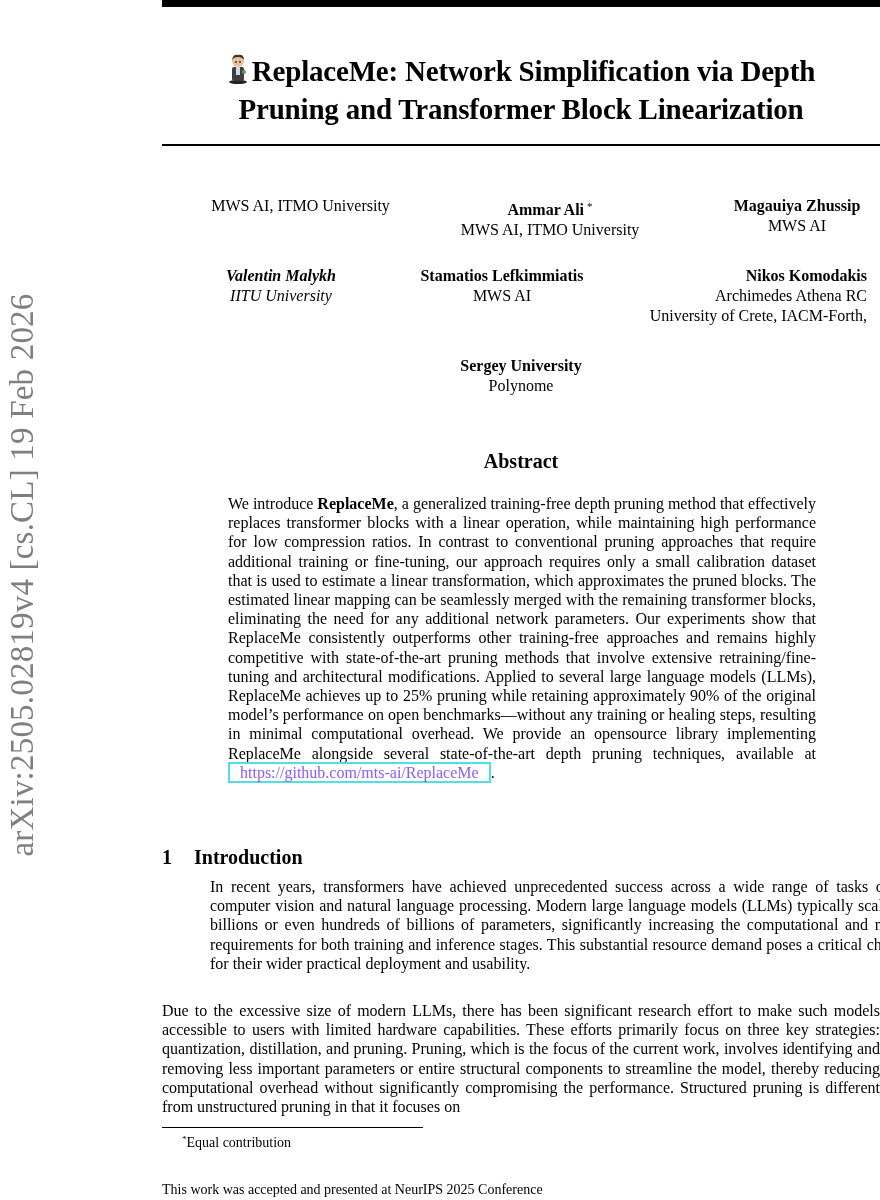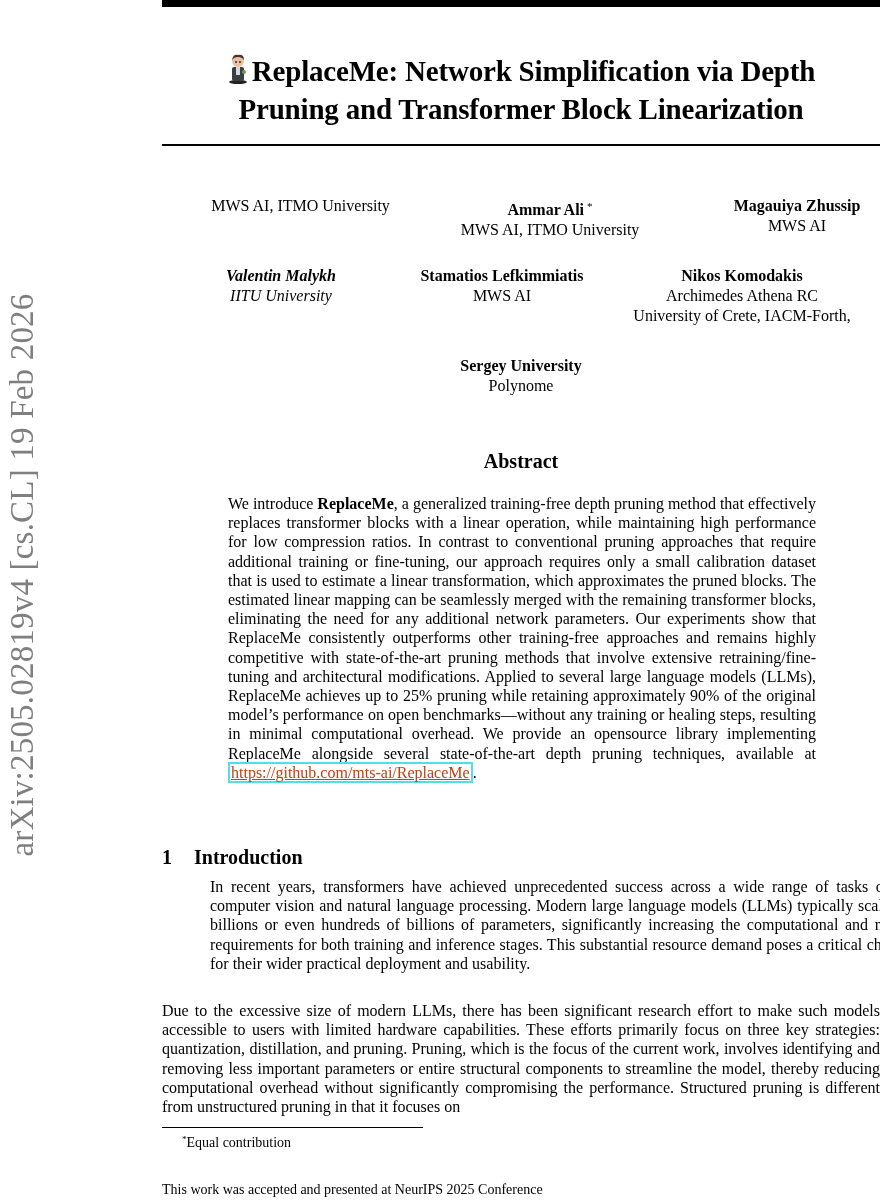--- a/index.html
+++ b/index.html
@@ -48,21 +48,21 @@
   .abstract-title {
     position: absolute; left: 0; top: 449px; width: 718px; text-align: center;
     font-weight: bold; font-size: 20px; line-height: 24px;
   }
   .abstract {
     position: absolute; left: 66px; top: 494px; width: 588px;
     font-size: 16px; line-height: 19.2px; text-align: justify;
   }
   .abstract b { font-weight: bold; }
   .link-box {
-    border: 2px solid #4ee0e6; padding: 0 1px; color: #c2410c; text-decoration: underline;
+    border: 2px solid #4ee0e6; padding: 0 10px; color: #8b5cf6;
   }
   .section-heading {
     position: absolute; left: 0; top: 845px; font-weight: bold; font-size: 20px; line-height: 24px;
   }
   .section-heading .num { display: inline-block; width: 32px; }
   .para {
     position: absolute; left: 0; width: 718px; font-size: 16px; line-height: 19.2px;
     text-align: justify;
   }
   .p1 { top: 877px; margin-left: 48px; }
@@ -120,21 +120,21 @@
     </div>
 
     <div class="author" style="left:13px; top:266px; width:212px;font-style:italic;">
       <div class="name">Valentin Malykh</div>
       <div>IITU University</div>
     </div>
     <div class="author" style="left:243px; top:266px; width:194px;">
       <div class="name">Stamatios Lefkimmiatis</div>
       <div>MWS AI</div>
     </div>
-    <div class="author" style="left:455px; top:266px; width:250px;">
+    <div class="author" style="left:455px; top:266px; width:250px;text-align:right;">
       <div class="name">Nikos Komodakis</div>
       <div>Archimedes Athena RC</div>
       <div>University of Crete, IACM-Forth,</div>
     </div>
 
     <div class="author" style="left:270px; top:356px; width:178px;">
       <div class="name">Sergey University</div>
       <div>Polynome</div>
     </div>
   </div>

